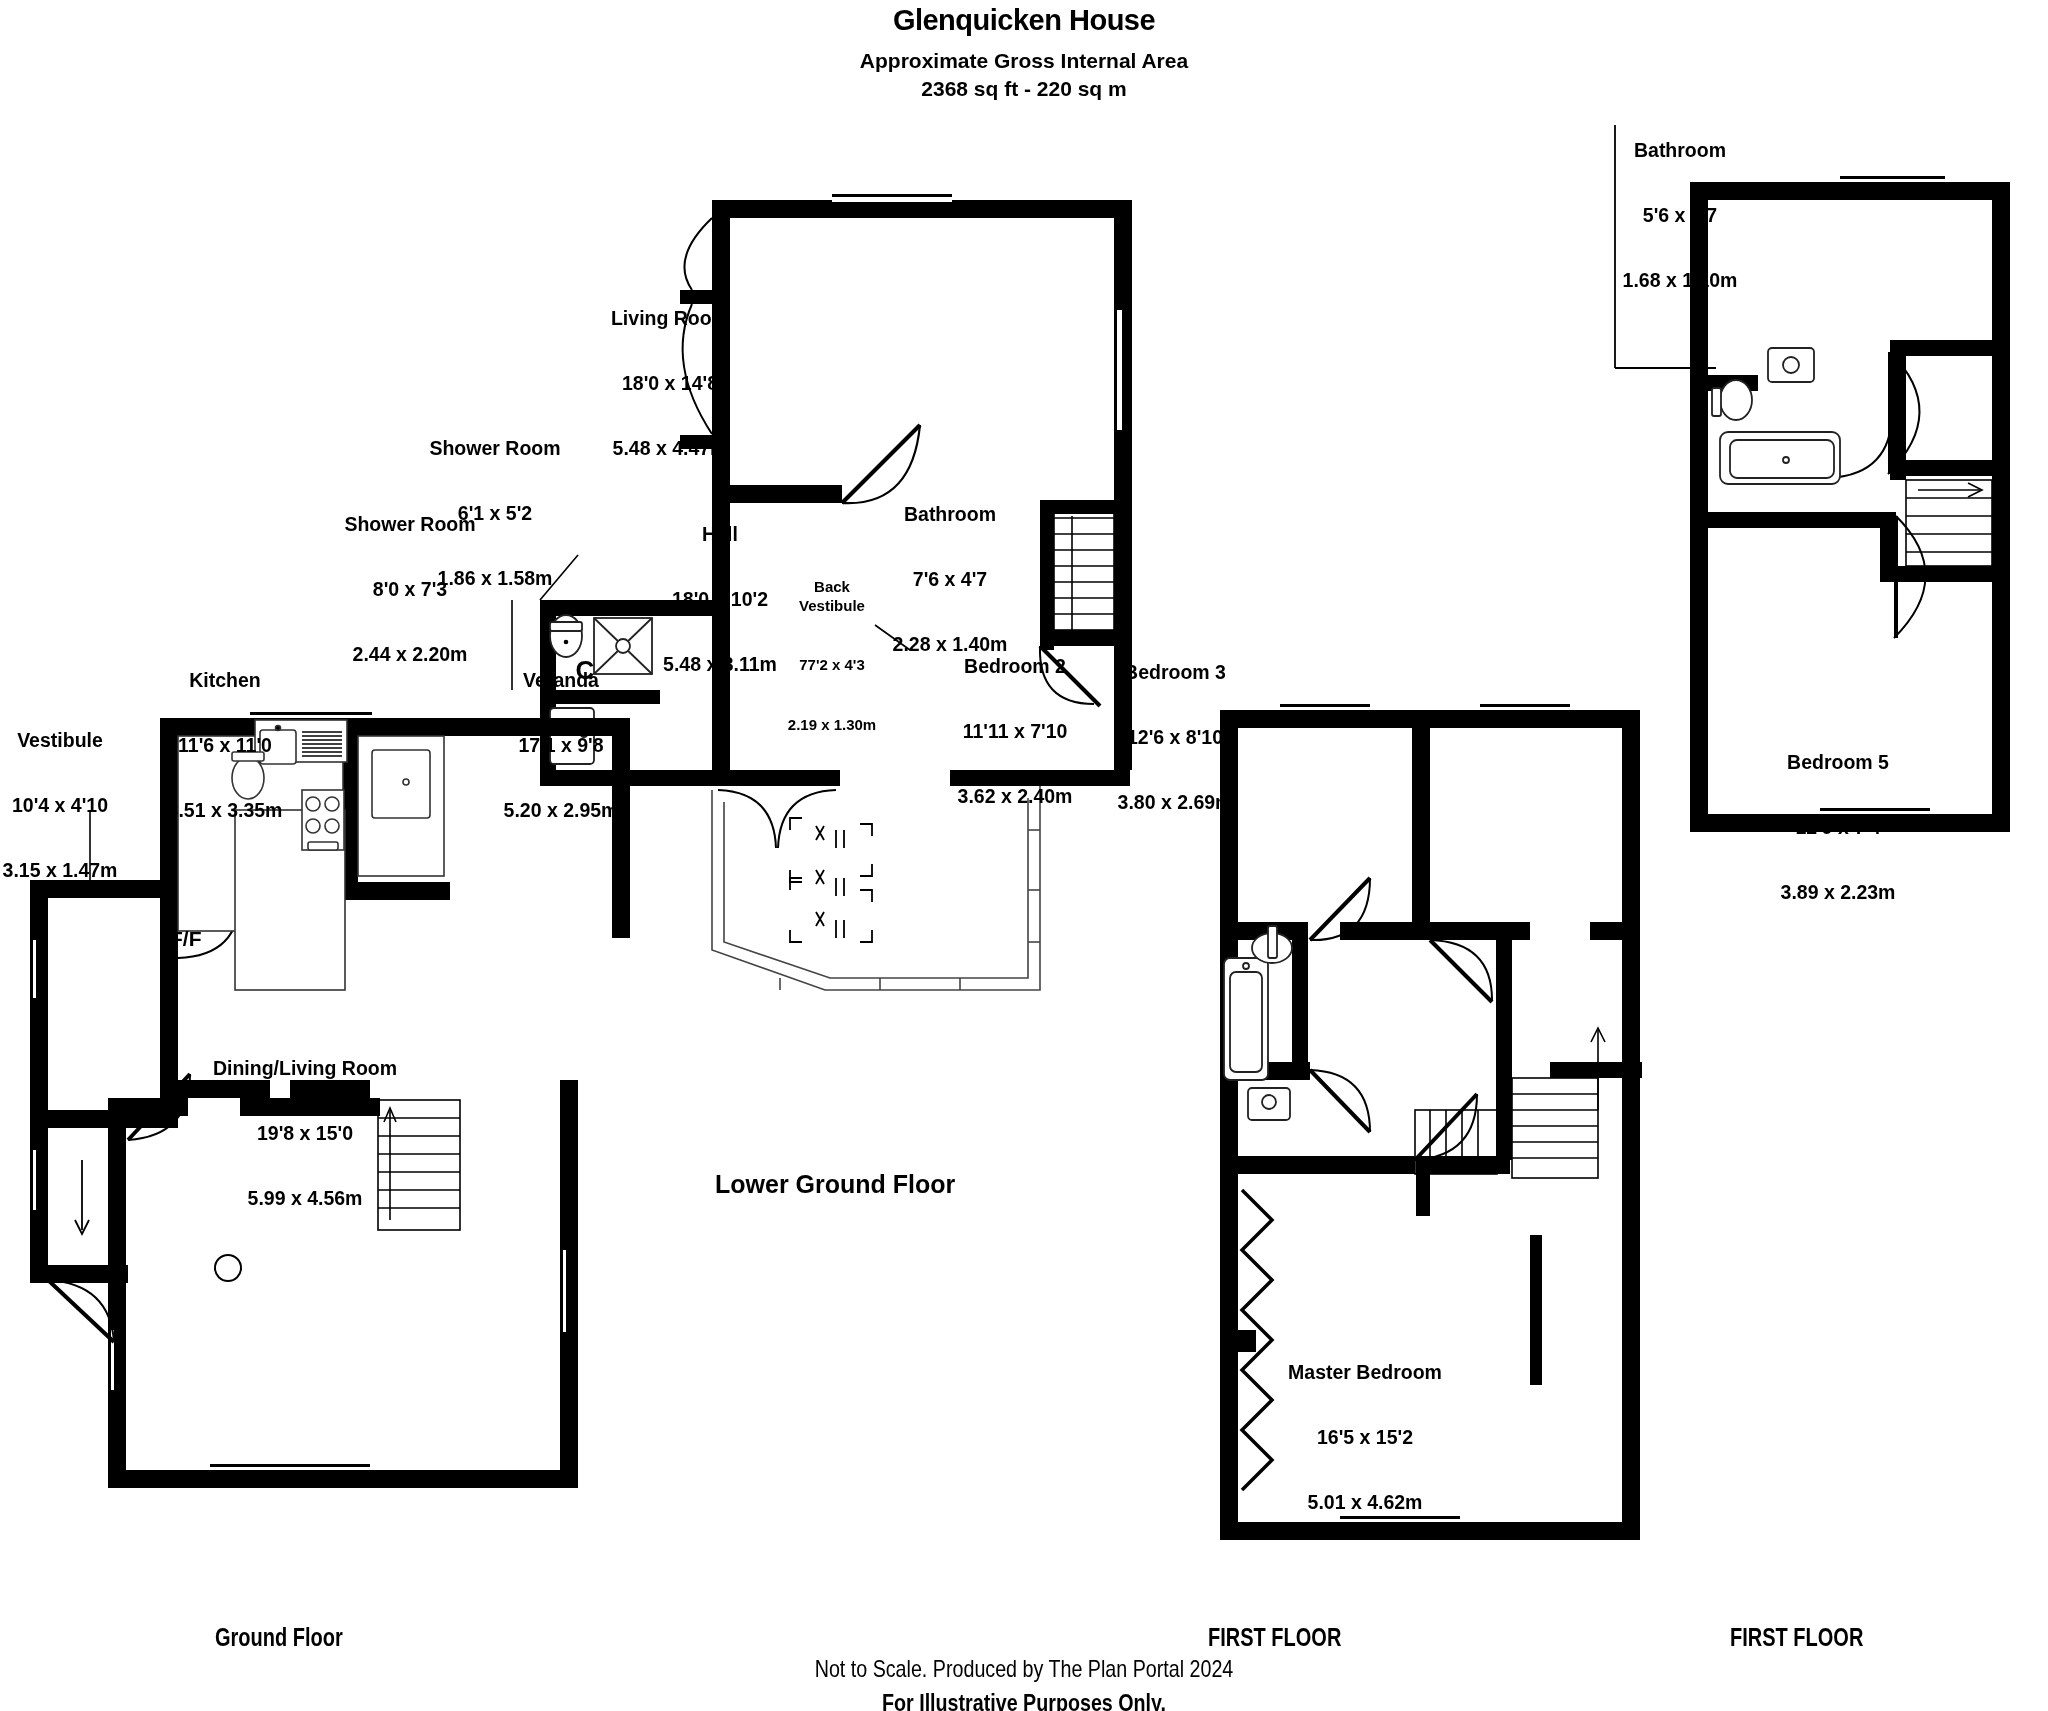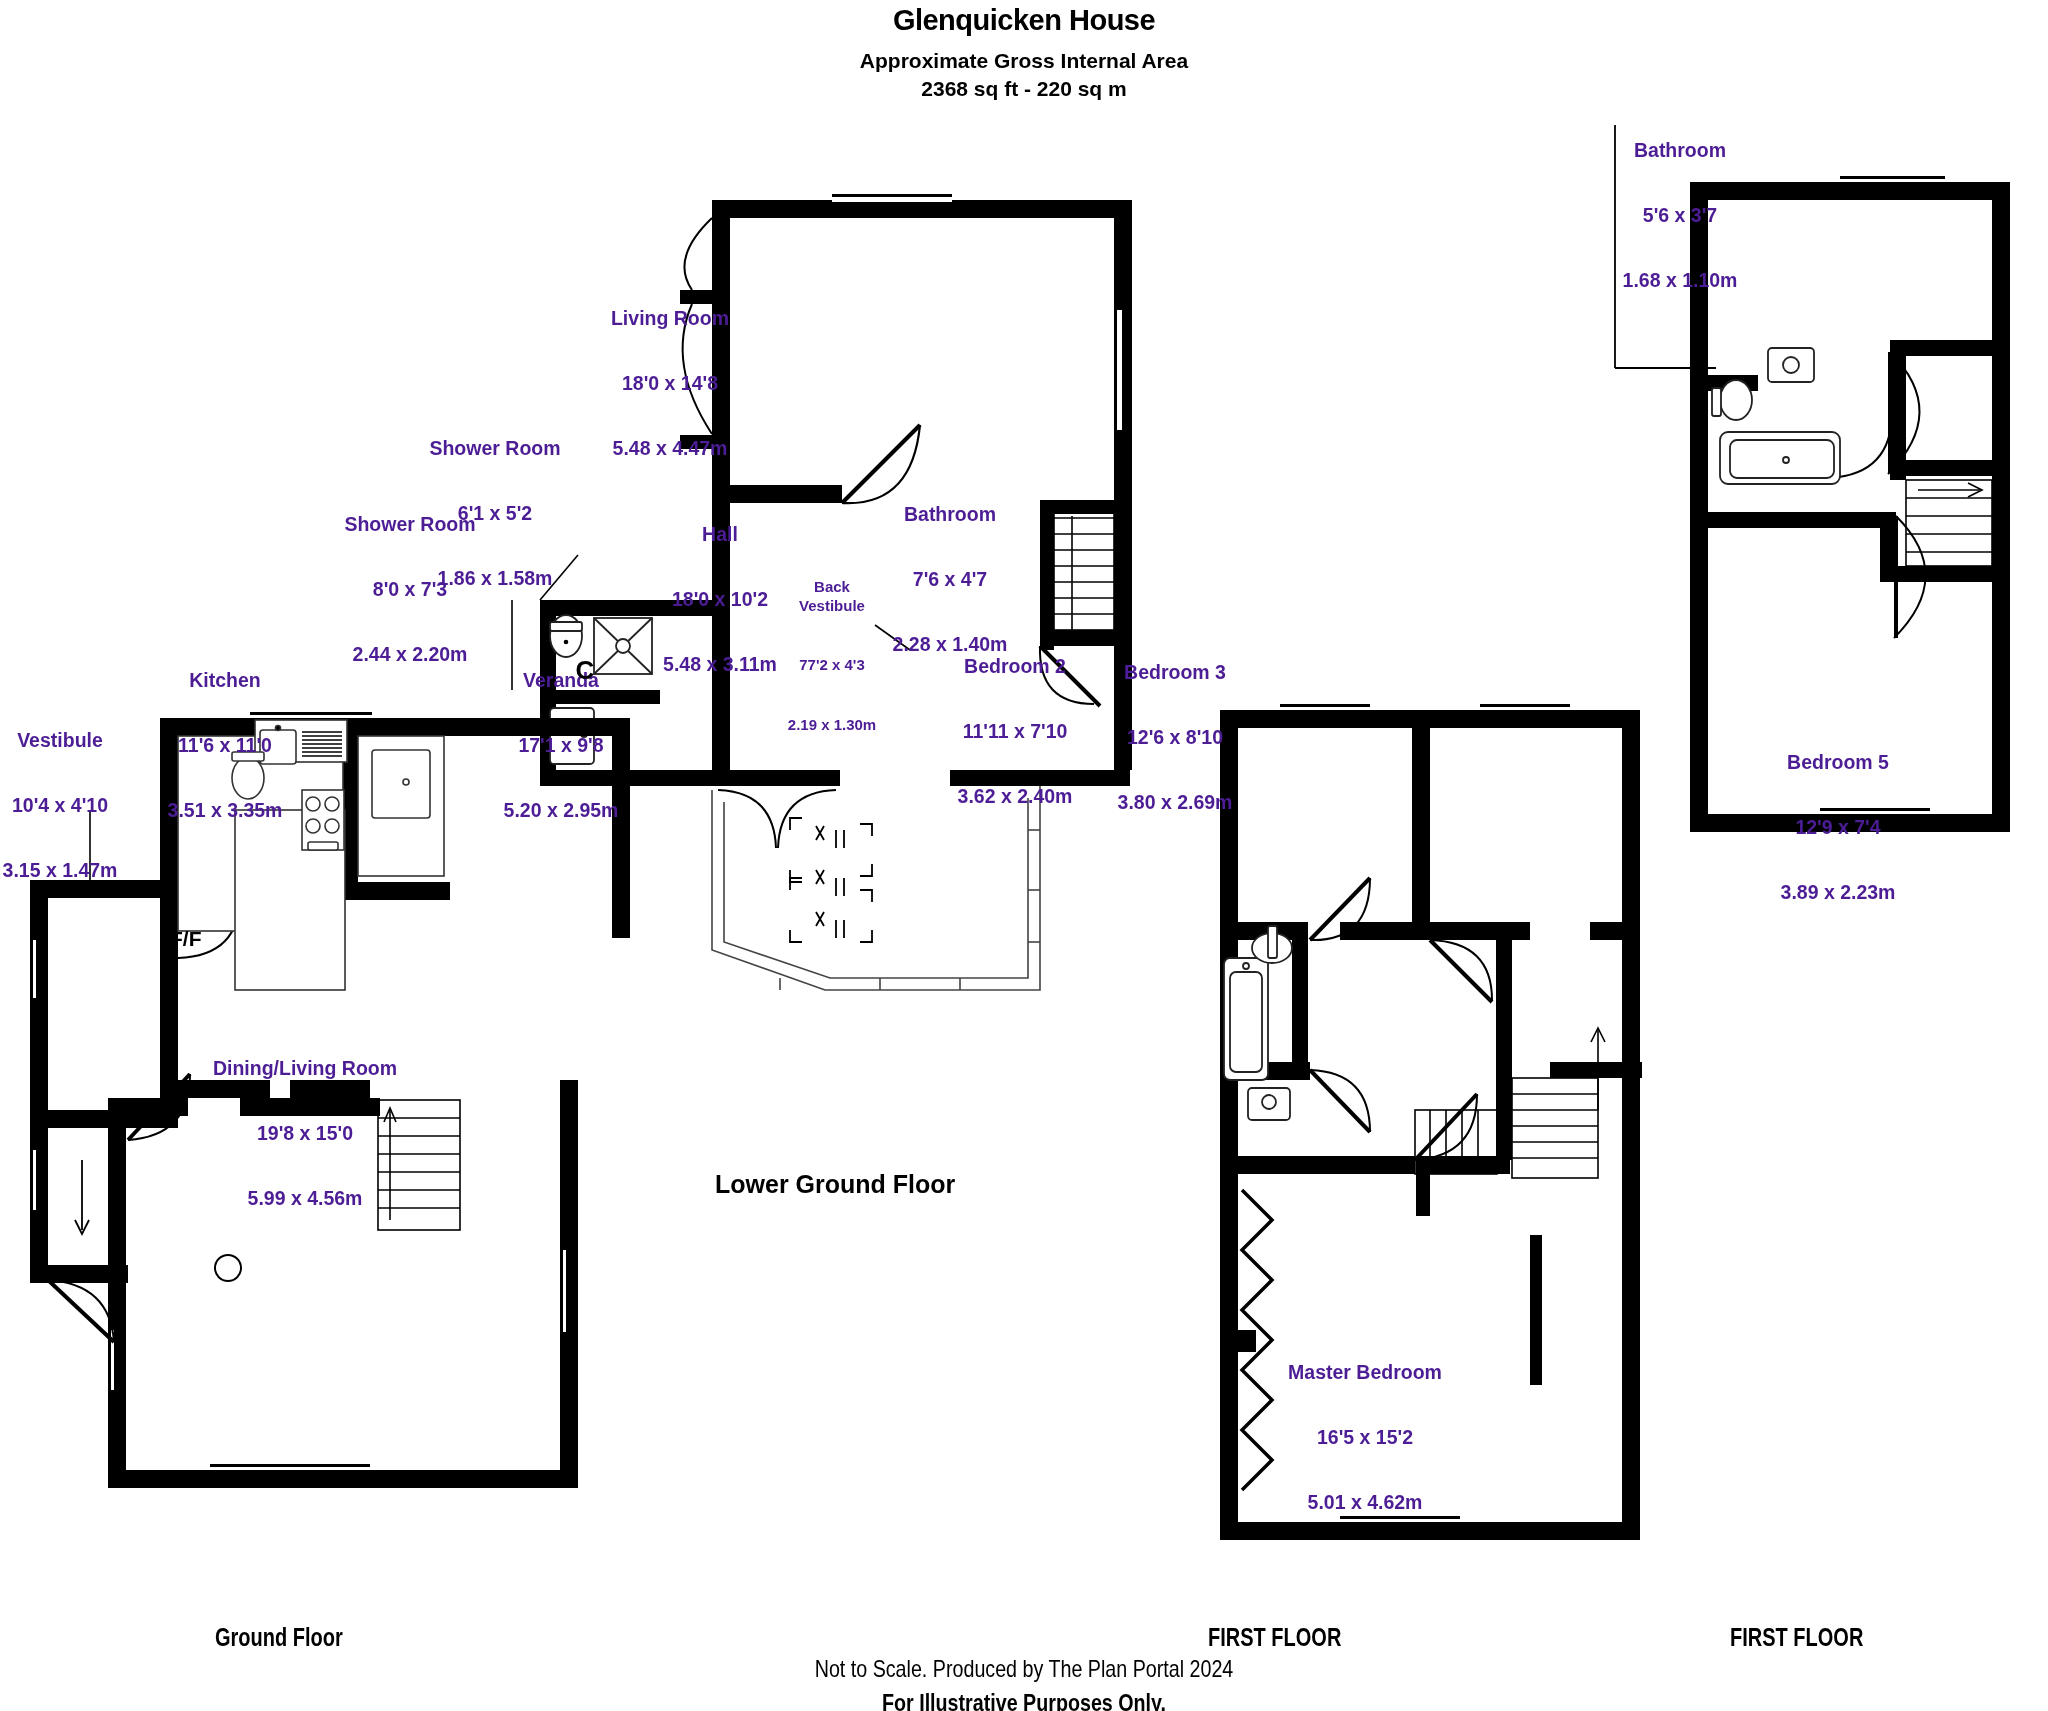--- a/index.html
+++ b/index.html
@@ -43,21 +43,21 @@
   }
   #subtitle-wrap { margin-top: 12px; }
 
   
   .room-label {
     position: absolute;
     text-align: center;
     font-weight: bold;
     line-height: 1.26;
     white-space: pre;
-    color: #4c1d95;
+    color: #000000;
   }
   .room-label .rl-name { display: block; font-size: 19.5px; }
   .room-label .rl-imp  { display: block; font-size: 19.5px; }
   .room-label .rl-met  { display: block; font-size: 19.5px; }
 
   .room-label.small .rl-name,
   .room-label.small .rl-imp,
   .room-label.small .rl-met { font-size: 15px; }
 
   .single-letter {

